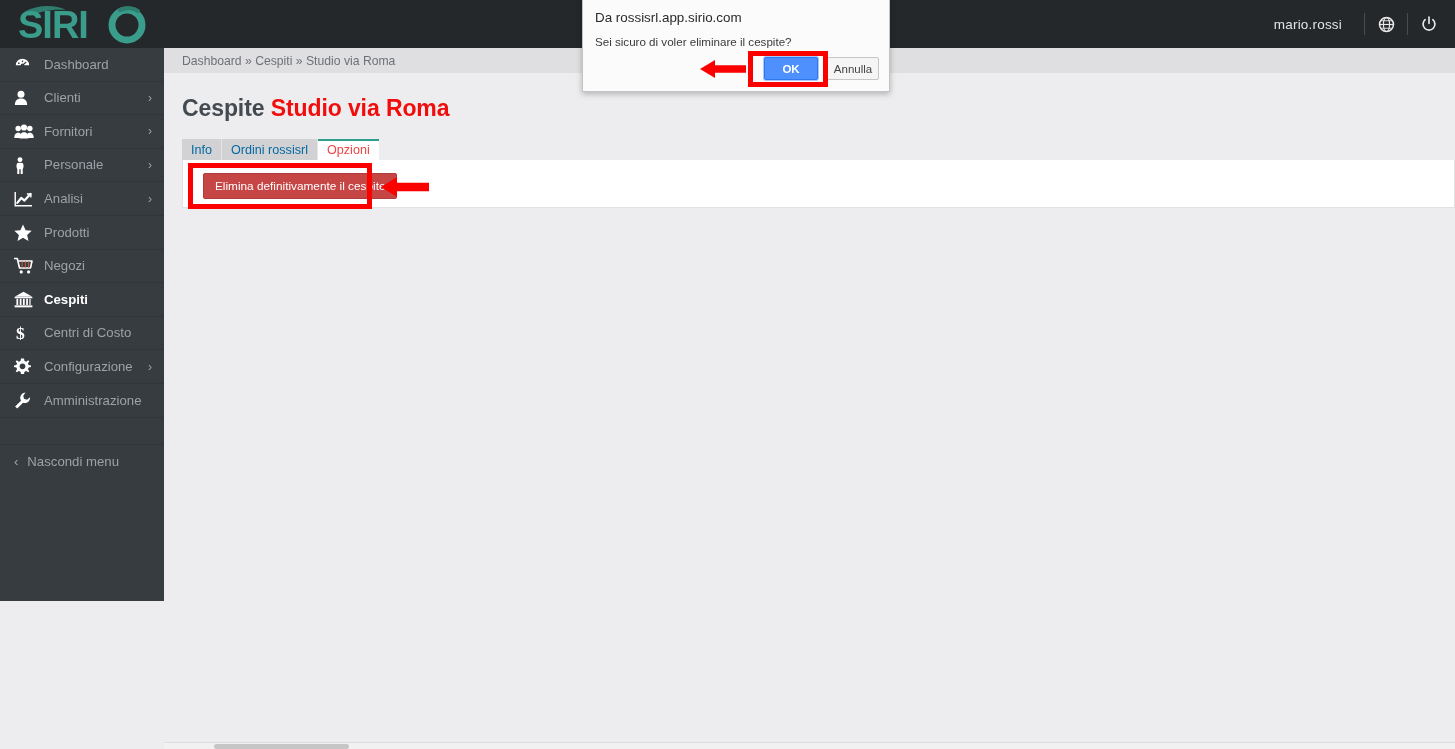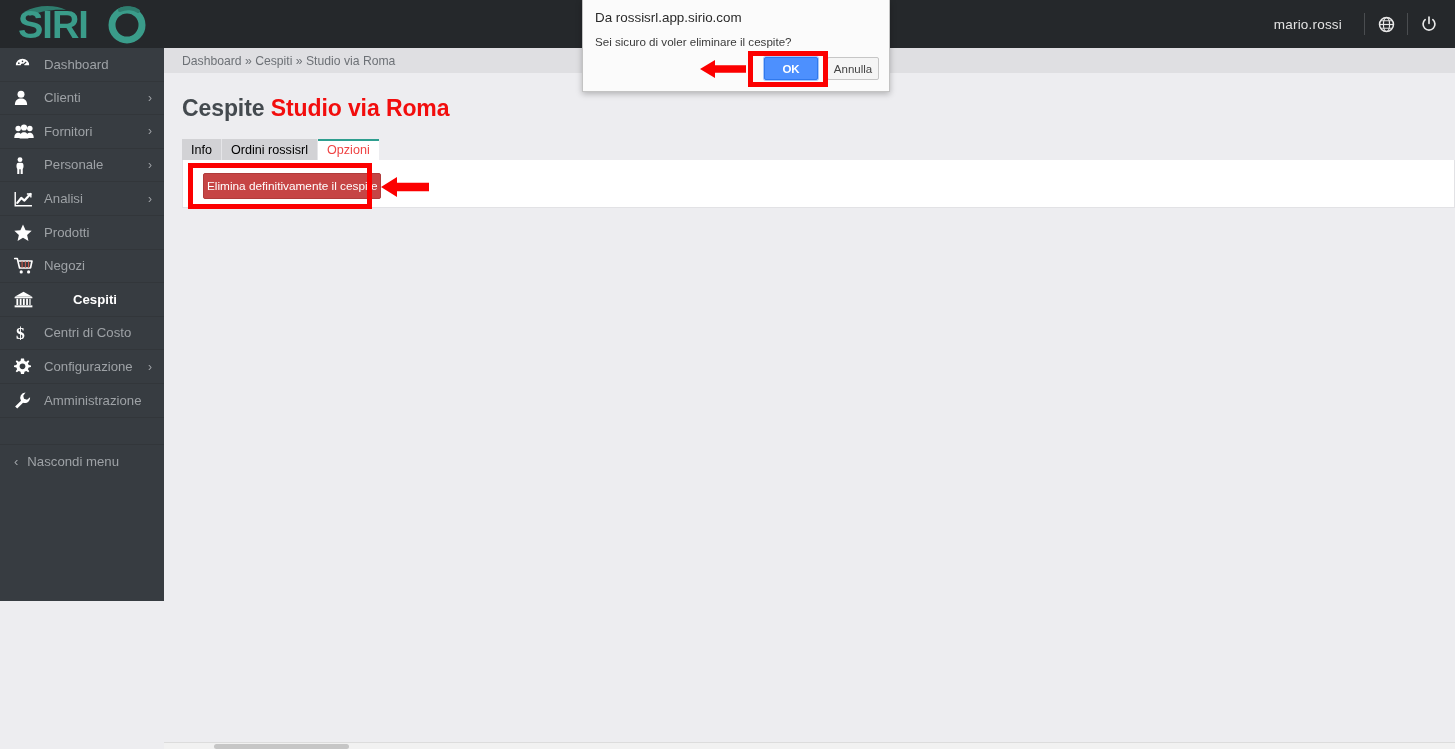--- a/index.html
+++ b/index.html
@@ -48,21 +48,21 @@
     position: relative;
     display: flex; align-items: center;
     height: 33.6px;
     padding-left: 14px;
     color: #9ea2a6;
     font-size: 13.2px;
     border-bottom: 1px solid #32363a;
     cursor: pointer;
     white-space: nowrap;
   }
-  .menu-item.active { color: #ffffff; font-weight: bold; gap: 29px; }
+  .menu-item.active { color: #ffffff; font-weight: bold; }
   .menu-icon {
     width: 24px; min-width: 24px; height: 18px;
     display: flex; align-items: center; justify-content: flex-start;
     color: #ffffff;
     margin-right: 6px;
   }
   .menu-icon svg { display: block; }
   .menu-label { line-height: 1; }
   .menu-caret {
     position: absolute; right: 12px; top: 50%;
@@ -100,21 +100,21 @@
   .tabs {
     display: flex; align-items: flex-end;
     padding-left: 18px;
     height: 22px;
   }
   .tab {
     position: relative;
     height: 21px;
     padding: 0 9px;
     display: flex; align-items: center;
-    font-size: 12.6px; color: #000000;
+    font-size: 12.6px; color: #0369a1;
     background: #d2d2d5;
     border-right: 1px solid #e5e5e8;
     cursor: pointer;
   }
   .tab.active {
     background: #ffffff;
     color: #ef4444;
     border-right: none;
   }
   .tab.active::before {
@@ -128,21 +128,21 @@
     width: 1273px;
     height: 48px;
     background: #ffffff;
     border: 1px solid #e2e2e5;
     border-top: none;
   }
   .danger-btn {
     position: absolute;
     left: 203px; top: 173px;
     height: 26px;
-    padding: 0 3px;
+    padding: 0 11px;
     display: flex; align-items: center;
     background: #c64545;
     border: 1px solid #b03c3c;
     border-radius: 2px;
     color: #ffffff;
     font-size: 11.8px;
     cursor: pointer;
   }
 
   

